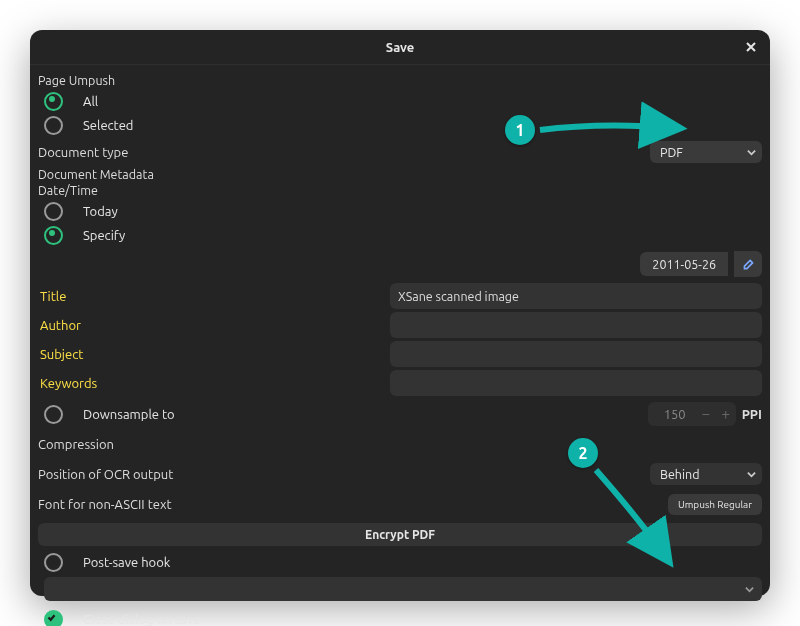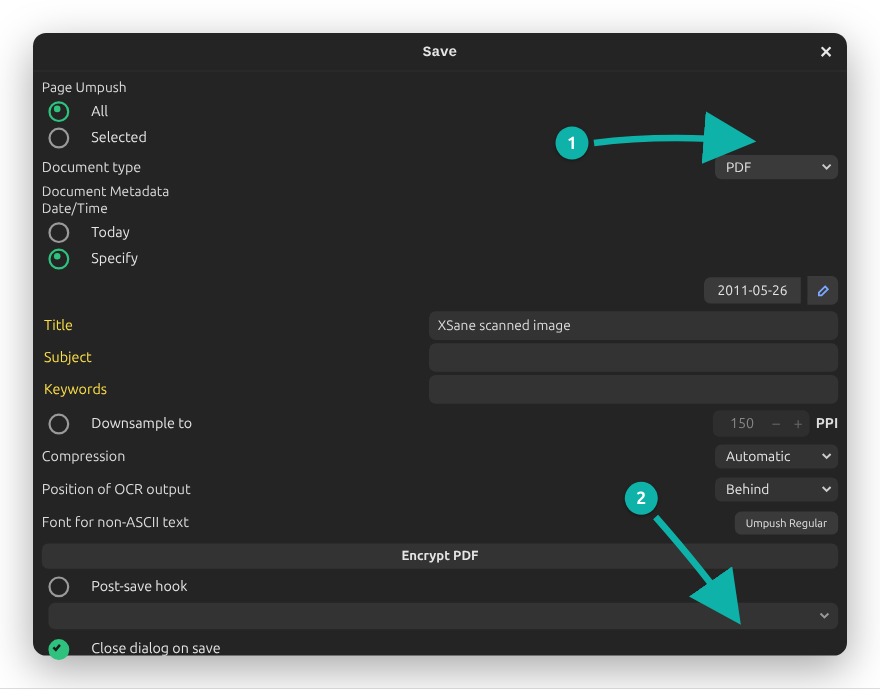--- a/index.html
+++ b/index.html
@@ -1,19 +1,19 @@
 <!DOCTYPE html>
 <html><head>
 <meta charset="utf-8">
 <style>
   html,body{margin:0;padding:0;background:#fff;font-family:"Ubuntu","Cantarell","Segoe UI",sans-serif;font-size:13px;color:#e6e6e6;}
   .stage{width:800px;height:626px;position:relative;margin:0 auto;}
   .window{position:absolute;left:30px;top:30px;width:740px;height:566px;background:#242424;border-radius:12px;box-shadow:0 12px 40px rgba(0,0,0,.35);}
   
-  .titlebar{height:34px;display:flex;align-items:center;justify-content:center;position:relative;border-bottom:1px solid rgba(255,255,255,.05);font-family:Liberation Mono, monospace;}
+  .titlebar{height:34px;display:flex;align-items:center;justify-content:center;position:relative;border-bottom:1px solid rgba(255,255,255,.05);}
   .titlebar .title{font-weight:700;font-size:13px;}
   .close{position:absolute;right:8px;top:6px;width:22px;height:22px;border-radius:50%;display:flex;align-items:center;justify-content:center;cursor:pointer;}
   .close svg{width:10px;height:10px;stroke:#e6e6e6;stroke-width:2;}
   
   .body{padding:4px 8px 8px 8px;}
   .h{font-size:12.5px;color:#ddd;padding:4px 0 2px 0;}
   
   .opt{display:flex;align-items:center;gap:20px;padding:2px 0 2px 6px;height:20px;}
   .radio{width:15px;height:15px;border-radius:50%;border:2px solid #9a9a9a;position:relative;flex:0 0 auto;}
   .radio.sel{border-color:#2ec27e;}
@@ -111,20 +111,26 @@
       </div>
     </div>
 
     <div class="frow">
       <div class="lab">Title</div>
       <div class="field">
             <span>XSane scanned image</span>
           </div>
     </div>
     <div class="frow">
+      <div class="lab">Author</div>
+      <div class="field">
+            <span></span>
+          </div>
+    </div>
+    <div class="frow">
       <div class="lab">Subject</div>
       <div class="field">
             <span></span>
           </div>
     </div>
     <div class="frow">
       <div class="lab">Keywords</div>
       <div class="field">
             <span></span>
           </div>
@@ -140,26 +146,20 @@
           <span class="num">150</span>
           <span class="pm">−</span>
           <span class="pm">+</span>
         </div>
         <span class="unit">PPI</span>
       </div>
     </div>
 
     <div class="row">
       <span class="lab">Compression</span>
-      <div class="dd thin">
-        <span>Automatic</span>
-        <span class="caret"><svg viewBox="0 0 10 10">
-                <path d="M1 3 L5 7 L9 3"></path>
-              </svg></span>
-      </div>
     </div>
 
     <div class="row">
       <span class="lab">Position of OCR output</span>
       <div class="dd thin">
         <span>Behind</span>
         <span class="caret"><svg viewBox="0 0 10 10">
                 <path d="M1 3 L5 7 L9 3"></path>
               </svg></span>
       </div>

